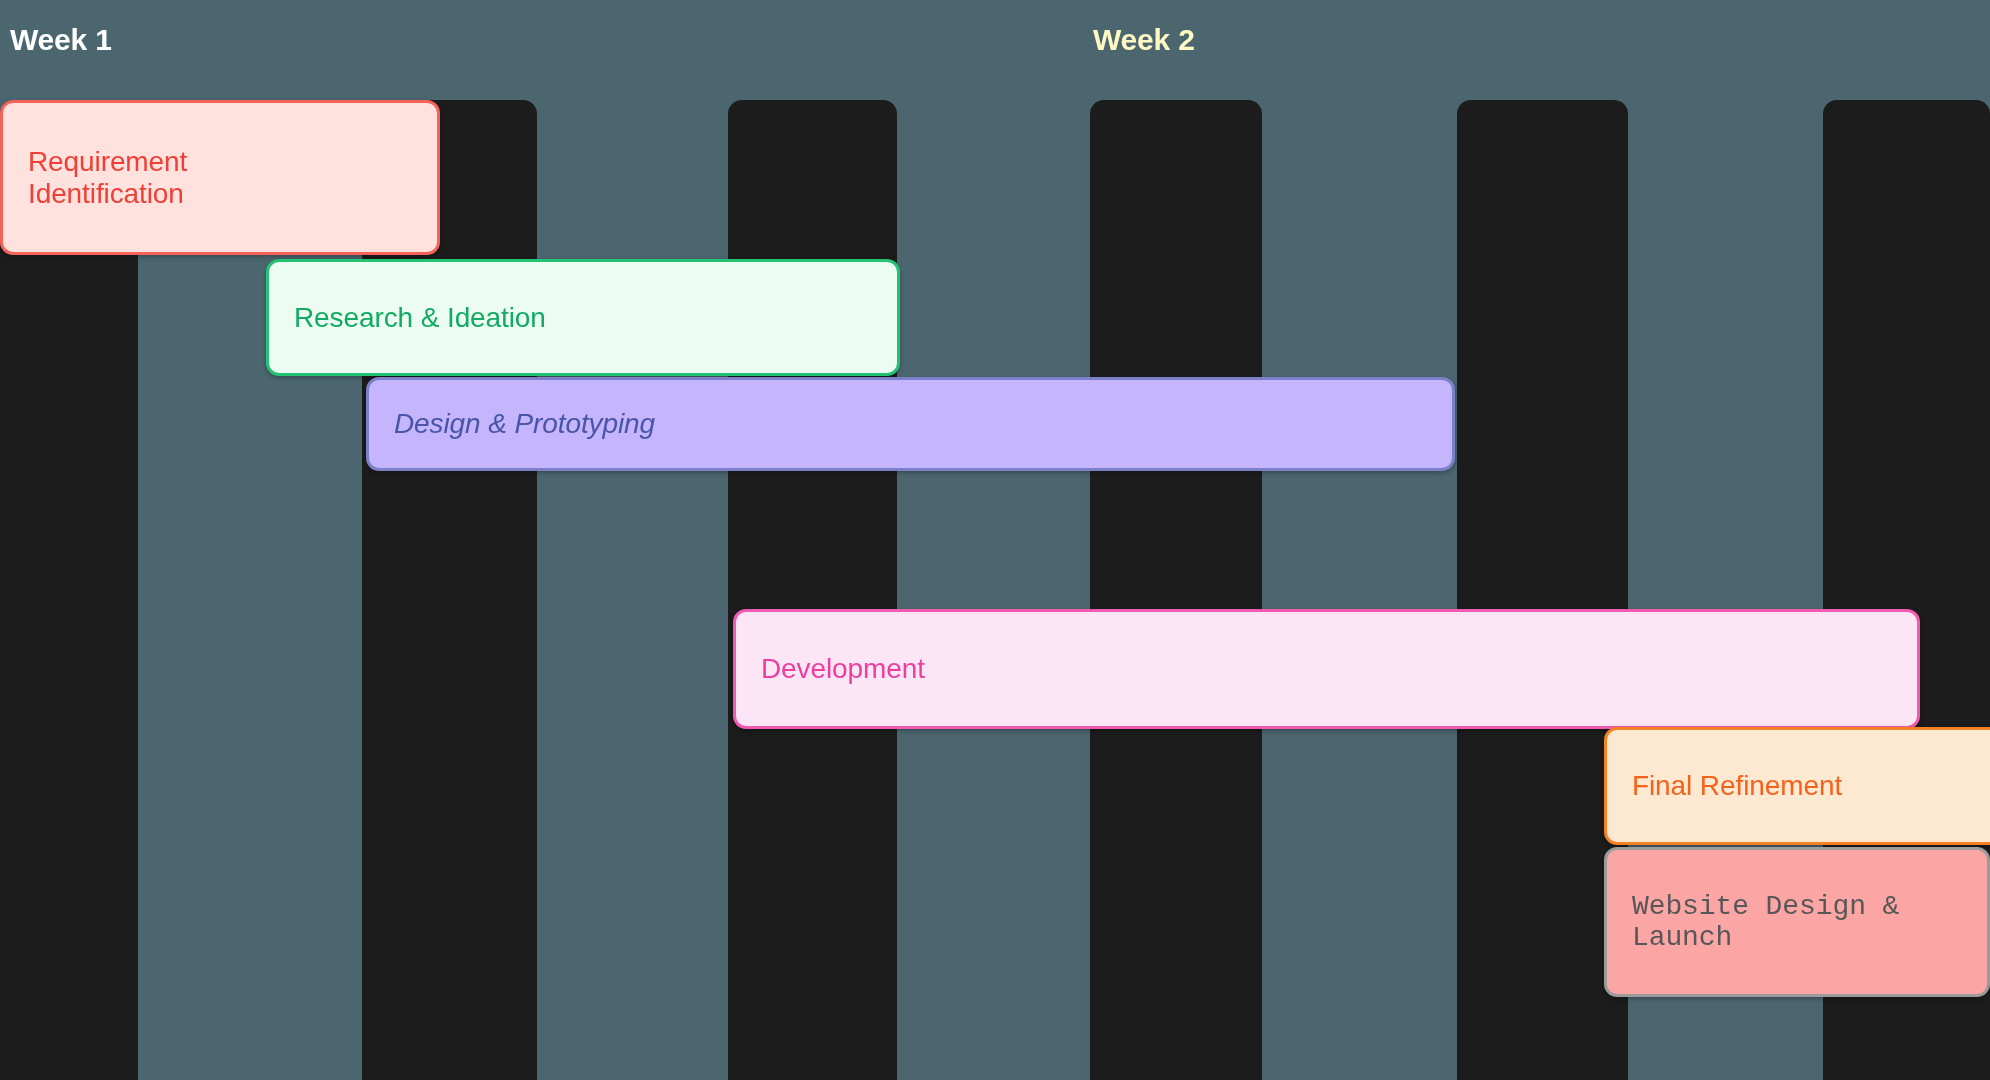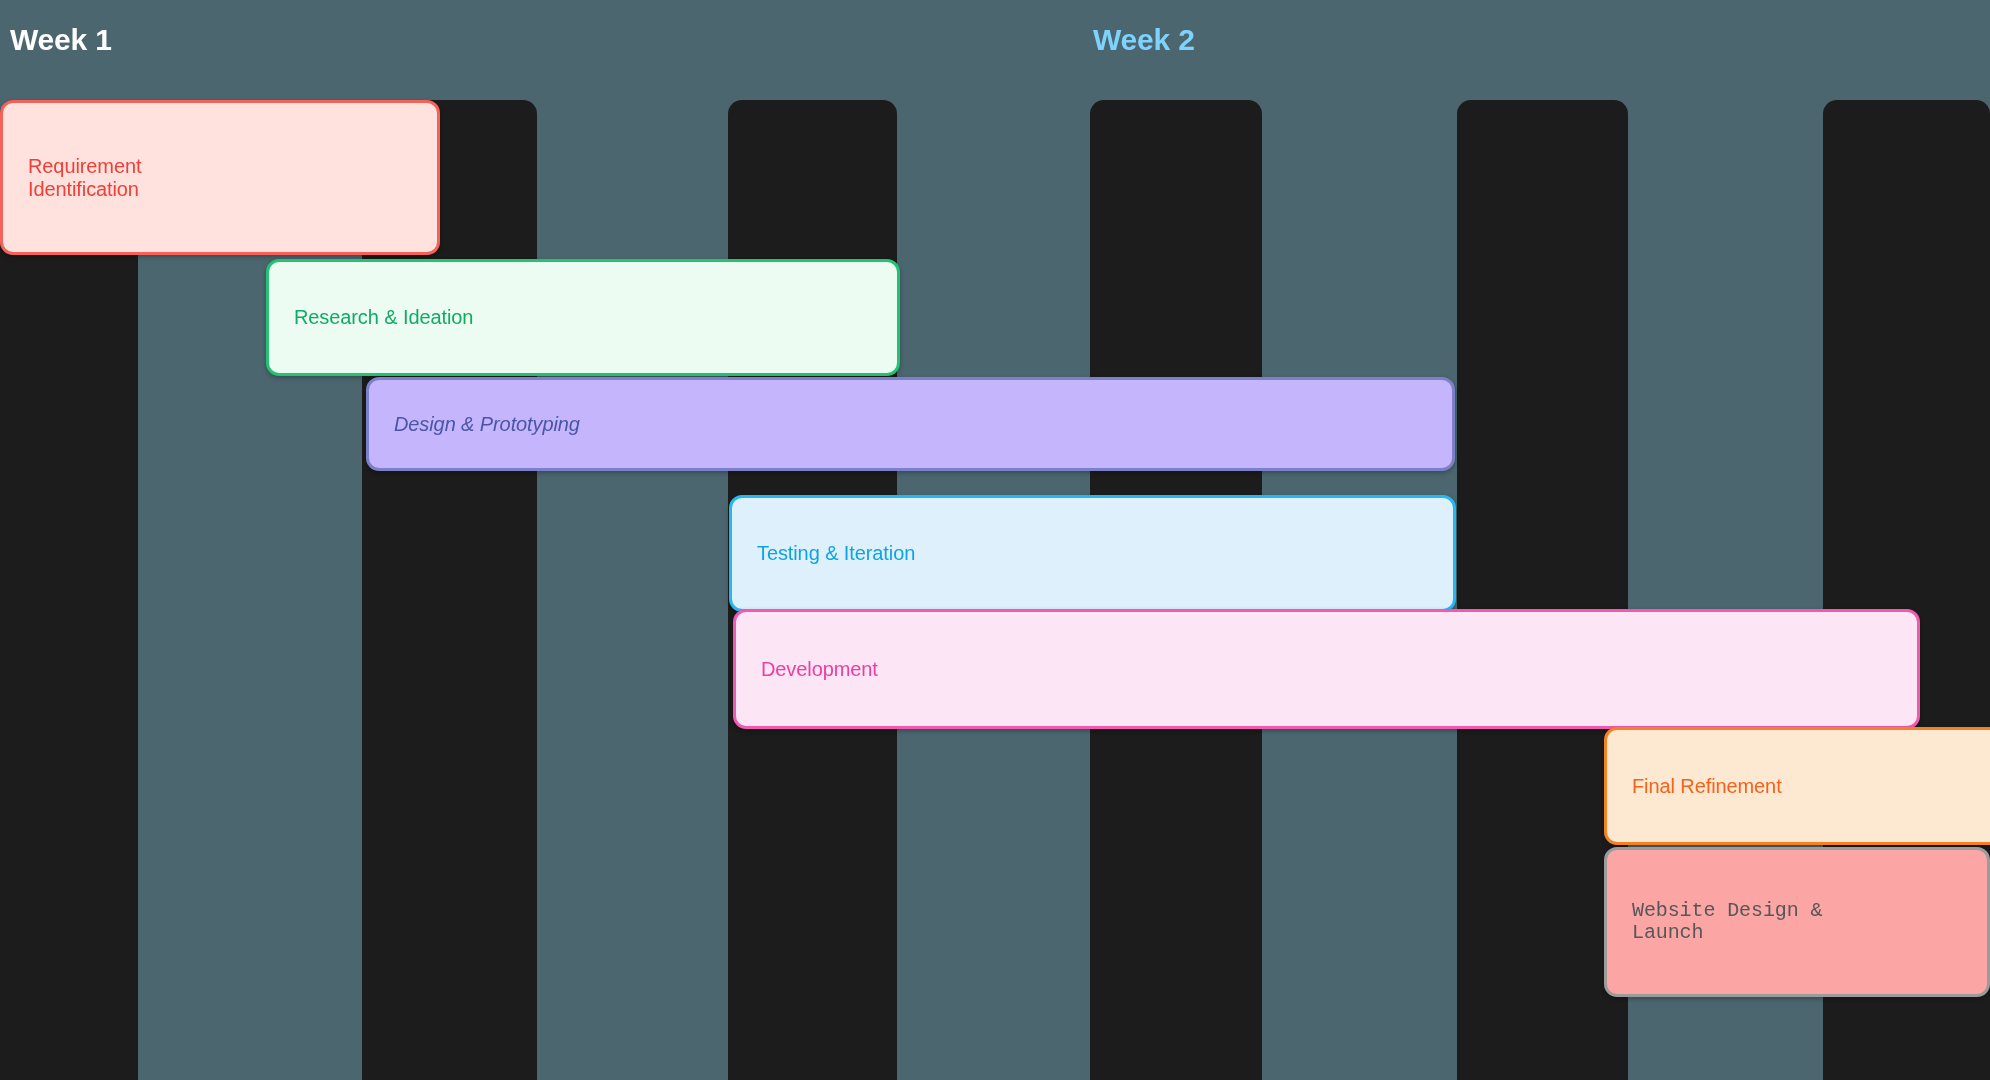--- a/index.html
+++ b/index.html
@@ -38,21 +38,21 @@
     position:absolute;
     box-sizing:border-box;
     border-radius:13px;
     border-style:solid;
     border-width:3px;
     display:flex;
     align-items:center;
     box-shadow:0 2px 5px rgba(0,0,0,0.28);
   }
   .bar-label{
-    font-size:20px;
+    font-size:28px;
     line-height:1.12;
     font-weight:normal;
     padding-left:25px;
     padding-right:14px;
     white-space:pre-line;
     letter-spacing:-0.1px;
   }
 </style>
 </head>
 <body>
@@ -63,36 +63,33 @@
       <div class="daycol" style="left: 0px; width: 138px; background: rgb(28, 28, 28);"></div>
       <div class="daycol" style="left: 362px; width: 175px; background: rgb(28, 28, 28);"></div>
       <div class="daycol" style="left: 728px; width: 169px; background: rgb(28, 28, 28);"></div>
       <div class="daycol" style="left: 1090px; width: 172px; background: rgb(28, 28, 28);"></div>
       <div class="daycol" style="left: 1457px; width: 171px; background: rgb(28, 28, 28);"></div>
       <div class="daycol" style="left: 1823px; width: 167px; background: rgb(28, 28, 28);"></div>
     </div>
 
   <div class="header-layer">
       <div class="week-label" style="left: 10px; color: rgb(255, 255, 255);">Week 1</div>
-      <div class="week-label" style="left: 1093px; color: #7dd3fc;">Week 2</div>
+      <div class="week-label" style="left: 1093px; color: #fef9c3;">Week 2</div>
     </div>
 
   <div class="bars-layer">
       <div class="bar" style="left: 0px; top: 100px; width: 440px; height: 155px; background: rgb(255, 225, 222); border-color: rgb(245, 98, 90);">
         <span class="bar-label" style="color: rgb(239, 64, 56);">Requirement
 Identification</span>
       </div>
       <div class="bar" style="left: 266px; top: 259px; width: 634px; height: 117px; background: rgb(237, 252, 243); border-color: rgb(35, 195, 115);">
         <span class="bar-label" style="color: rgb(18, 171, 99);">Research &amp; Ideation</span>
       </div>
       <div class="bar" style="left: 366px; top: 377px; width: 1089px; height: 94px; background: #c4b5fd; border-color: rgb(123, 128, 201); font-style: italic;">
         <span class="bar-label" style="color: rgb(74, 85, 168);">Design &amp; Prototyping</span>
-      </div>
-      <div class="bar" style="left: 729px; top: 495px; width: 727px; height: 117px; background: rgb(222, 240, 252); border-color: rgb(41, 182, 240);">
-        <span class="bar-label" style="color: rgb(15, 164, 224);">Testing &amp; Iteration</span>
       </div>
       <div class="bar" style="left: 733px; top: 609px; width: 1187px; height: 120px; background: rgb(252, 230, 246); border-color: rgb(240, 90, 176);">
         <span class="bar-label" style="color: rgb(236, 63, 159);">Development</span>
       </div>
       <div class="bar" style="left: 1604px; top: 727px; width: 398px; height: 118px; background: rgb(253, 232, 209); border-color: rgb(245, 129, 37); align-items: center;">
         <span class="bar-label" style="color: rgb(244, 98, 28);">Final Refinement</span>
       </div>
       <div class="bar" style="left: 1604px; top: 847px; width: 386px; height: 150px; background: #fca5a5; border-color: rgb(155, 155, 155); font-family: Liberation Mono, monospace;">
         <span class="bar-label" style="color: rgb(87, 87, 87);">Website Design &amp;
 Launch</span>

